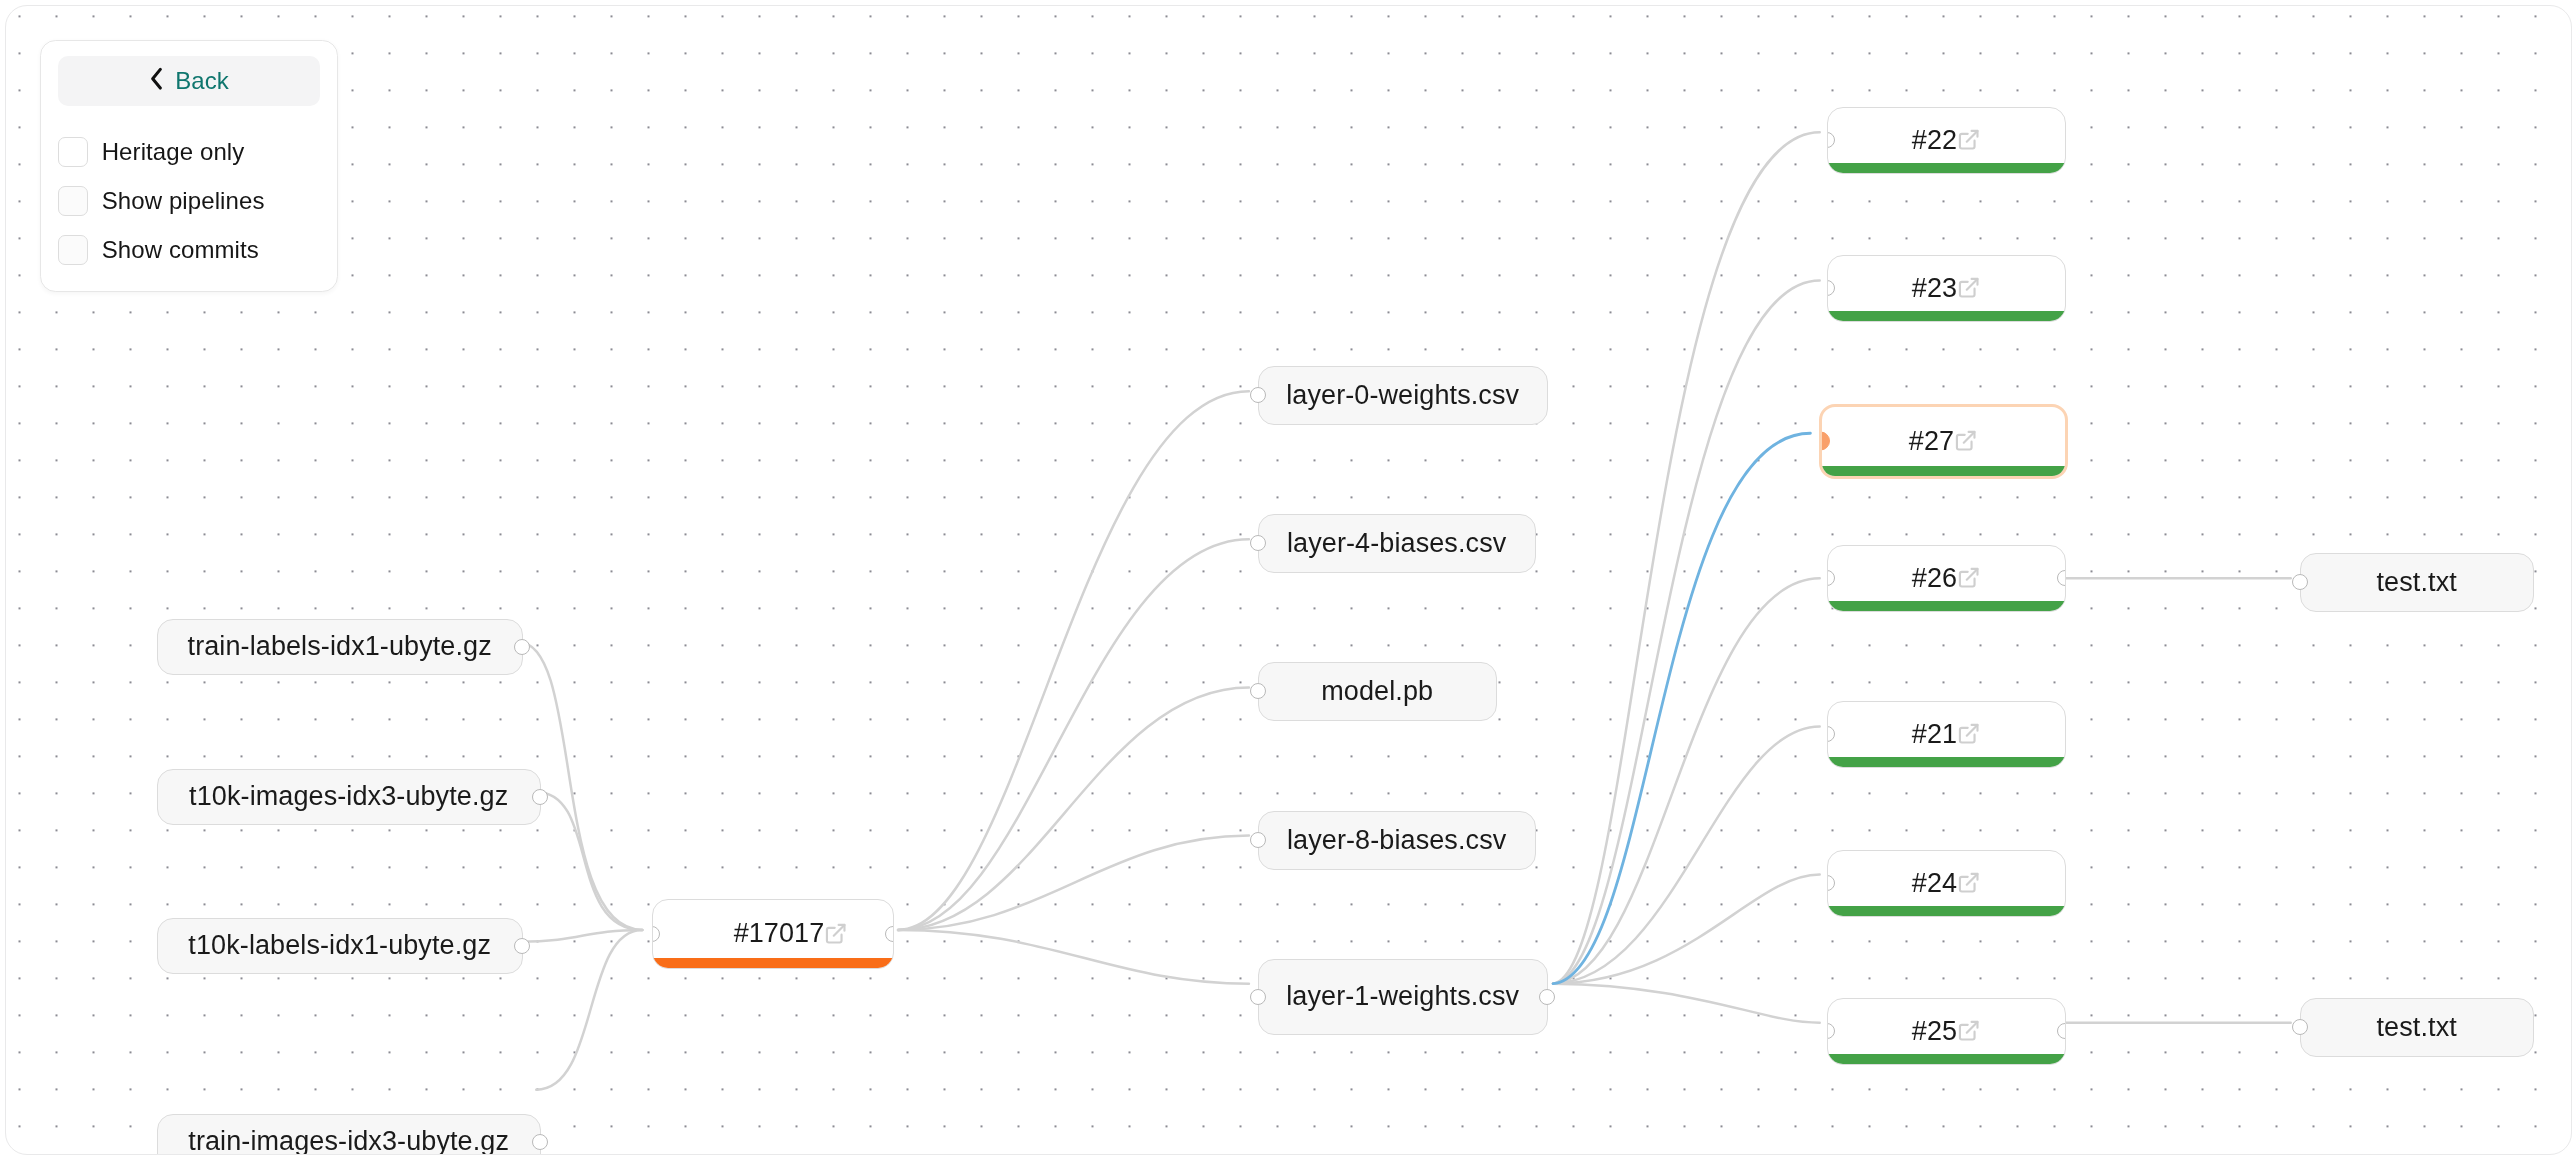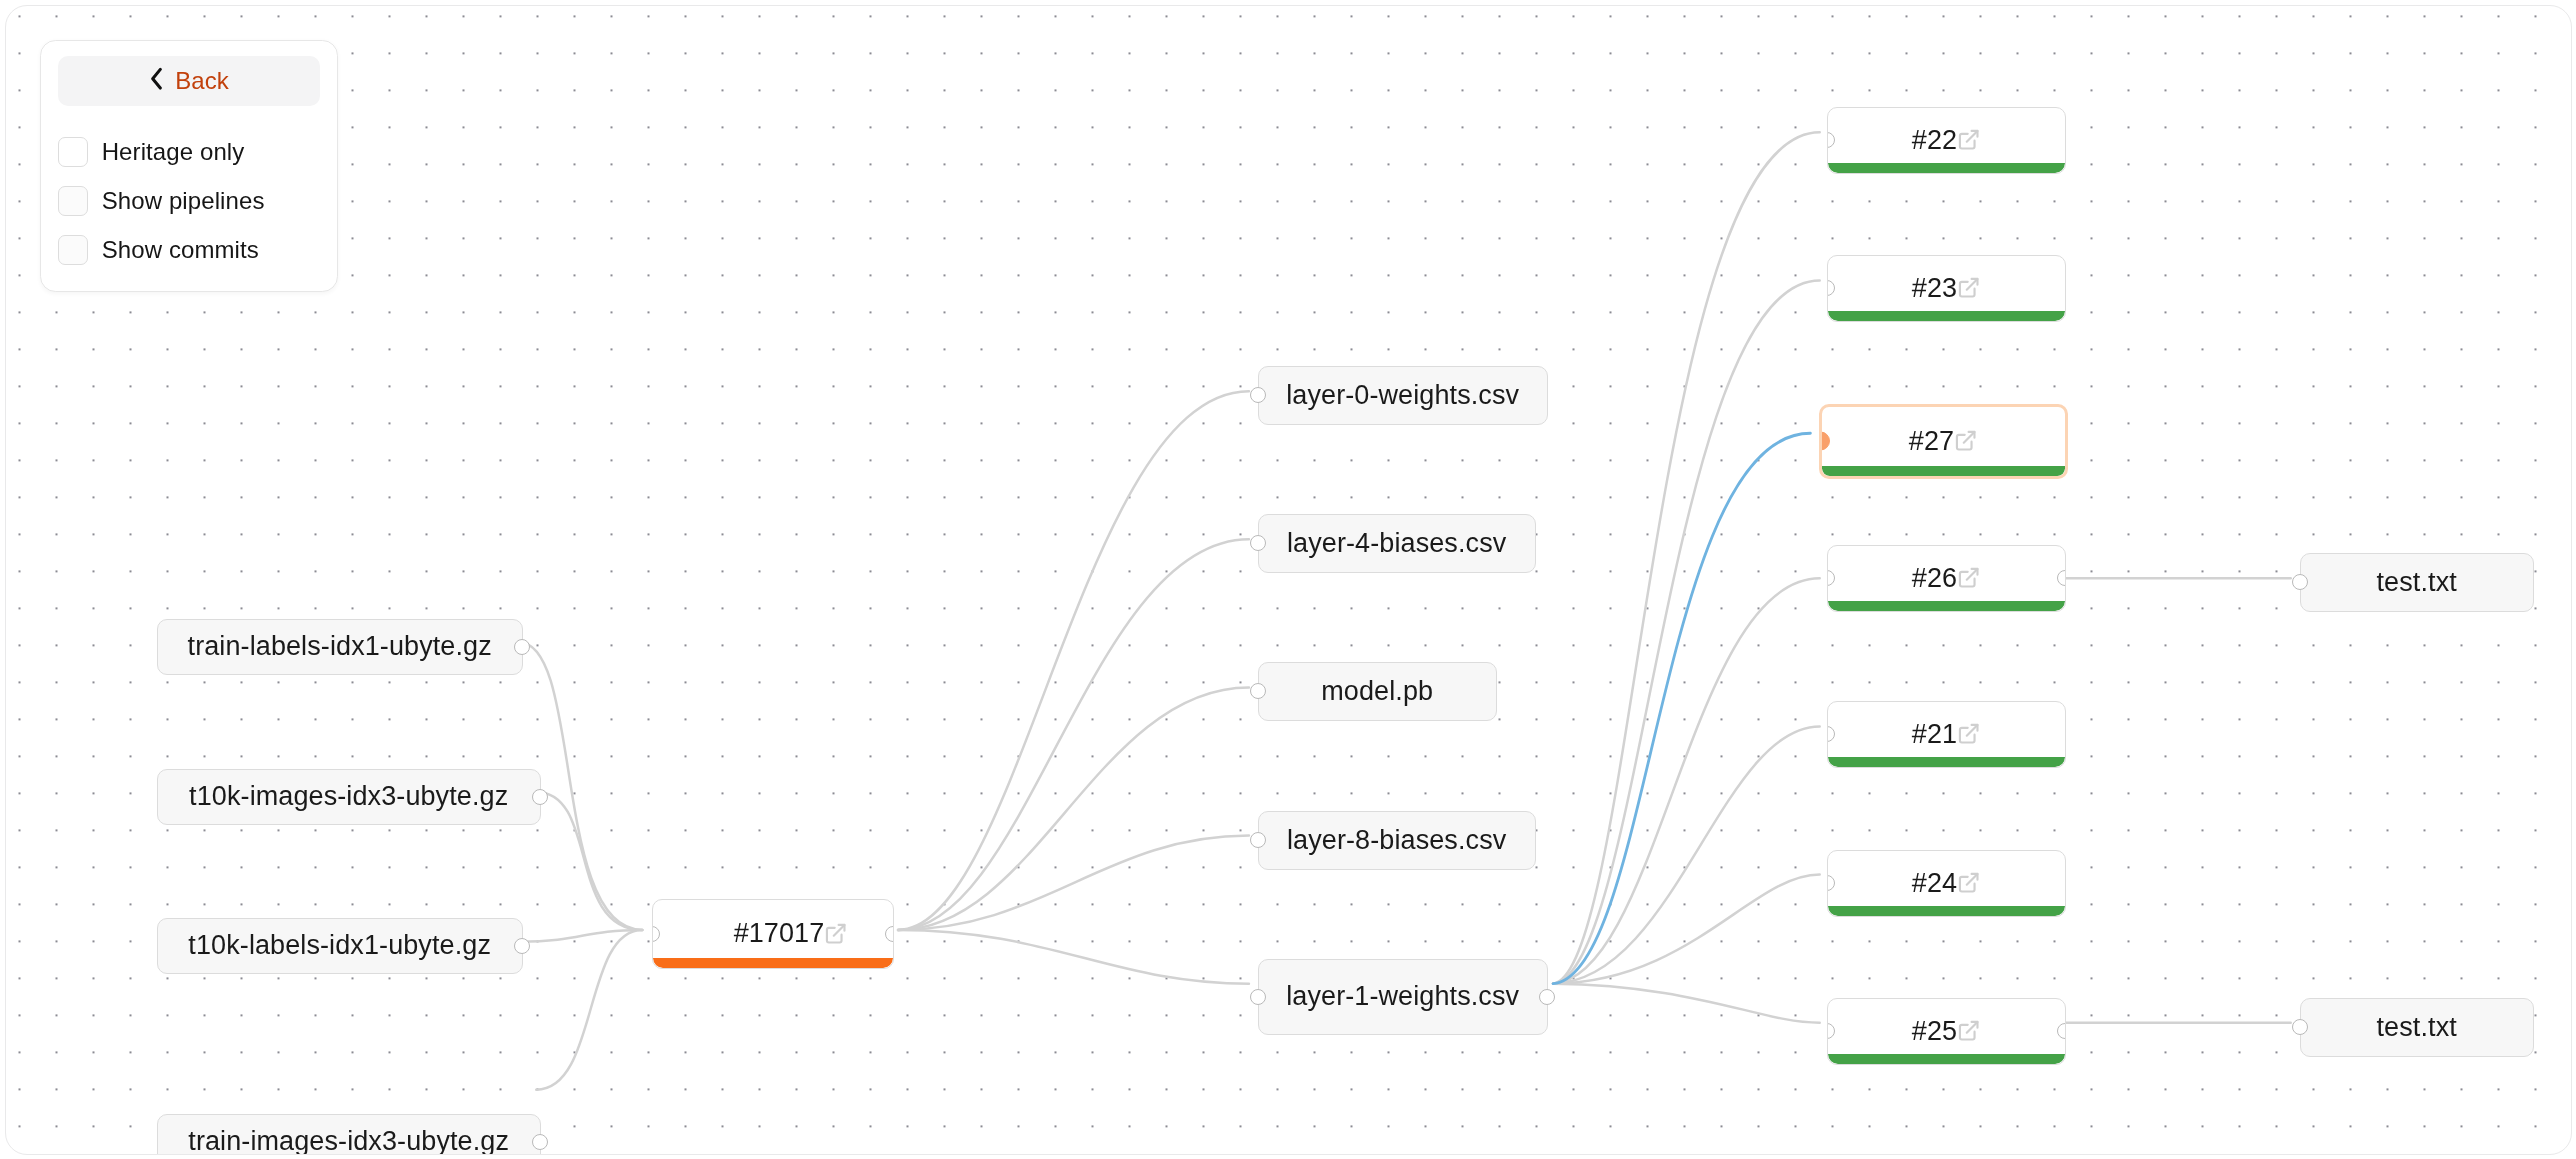--- a/index.html
+++ b/index.html
@@ -38,21 +38,21 @@
     height: 1150px;
     pointer-events: none;
   }
   
   .node {
     position: absolute;
     box-sizing: border-box;
     display: flex;
     align-items: center;
     justify-content: center;
-    border-radius: 10px;
+    border-radius: 16px;
     font-size: 27px;
     color: #1a1a1a;
     letter-spacing: 0.1px;
     white-space: nowrap;
     user-select: none;
   }
   .node.file {
     background: #f7f7f7;
     border: 1.6px solid #dcdcdc;
   }
@@ -122,21 +122,21 @@
     align-items: center;
     justify-content: center;
     gap: 11px;
     height: 50px;
     background: #f4f4f5;
     border: none;
     border-radius: 10px;
     width: 100%;
     font-family: "Liberation Sans", sans-serif;
     font-size: 24px;
-    color: #c2410c;
+    color: #0f766e;
     cursor: pointer;
     padding: 0;
   }
   .chk-row {
     display: flex;
     align-items: center;
     gap: 14px;
     margin-top: 18.7px;
     cursor: pointer;
   }

